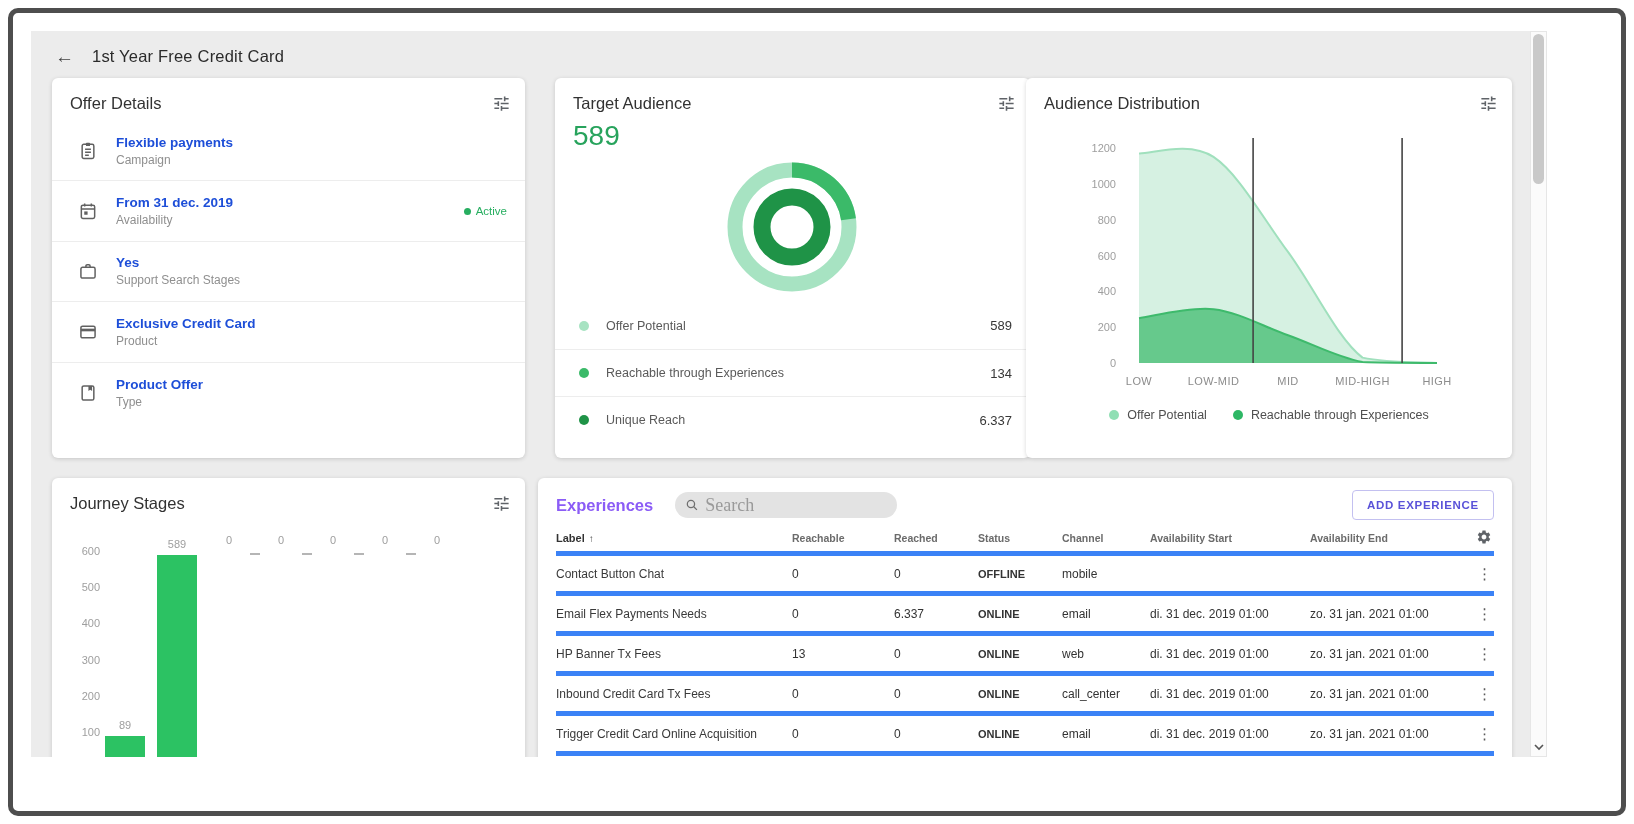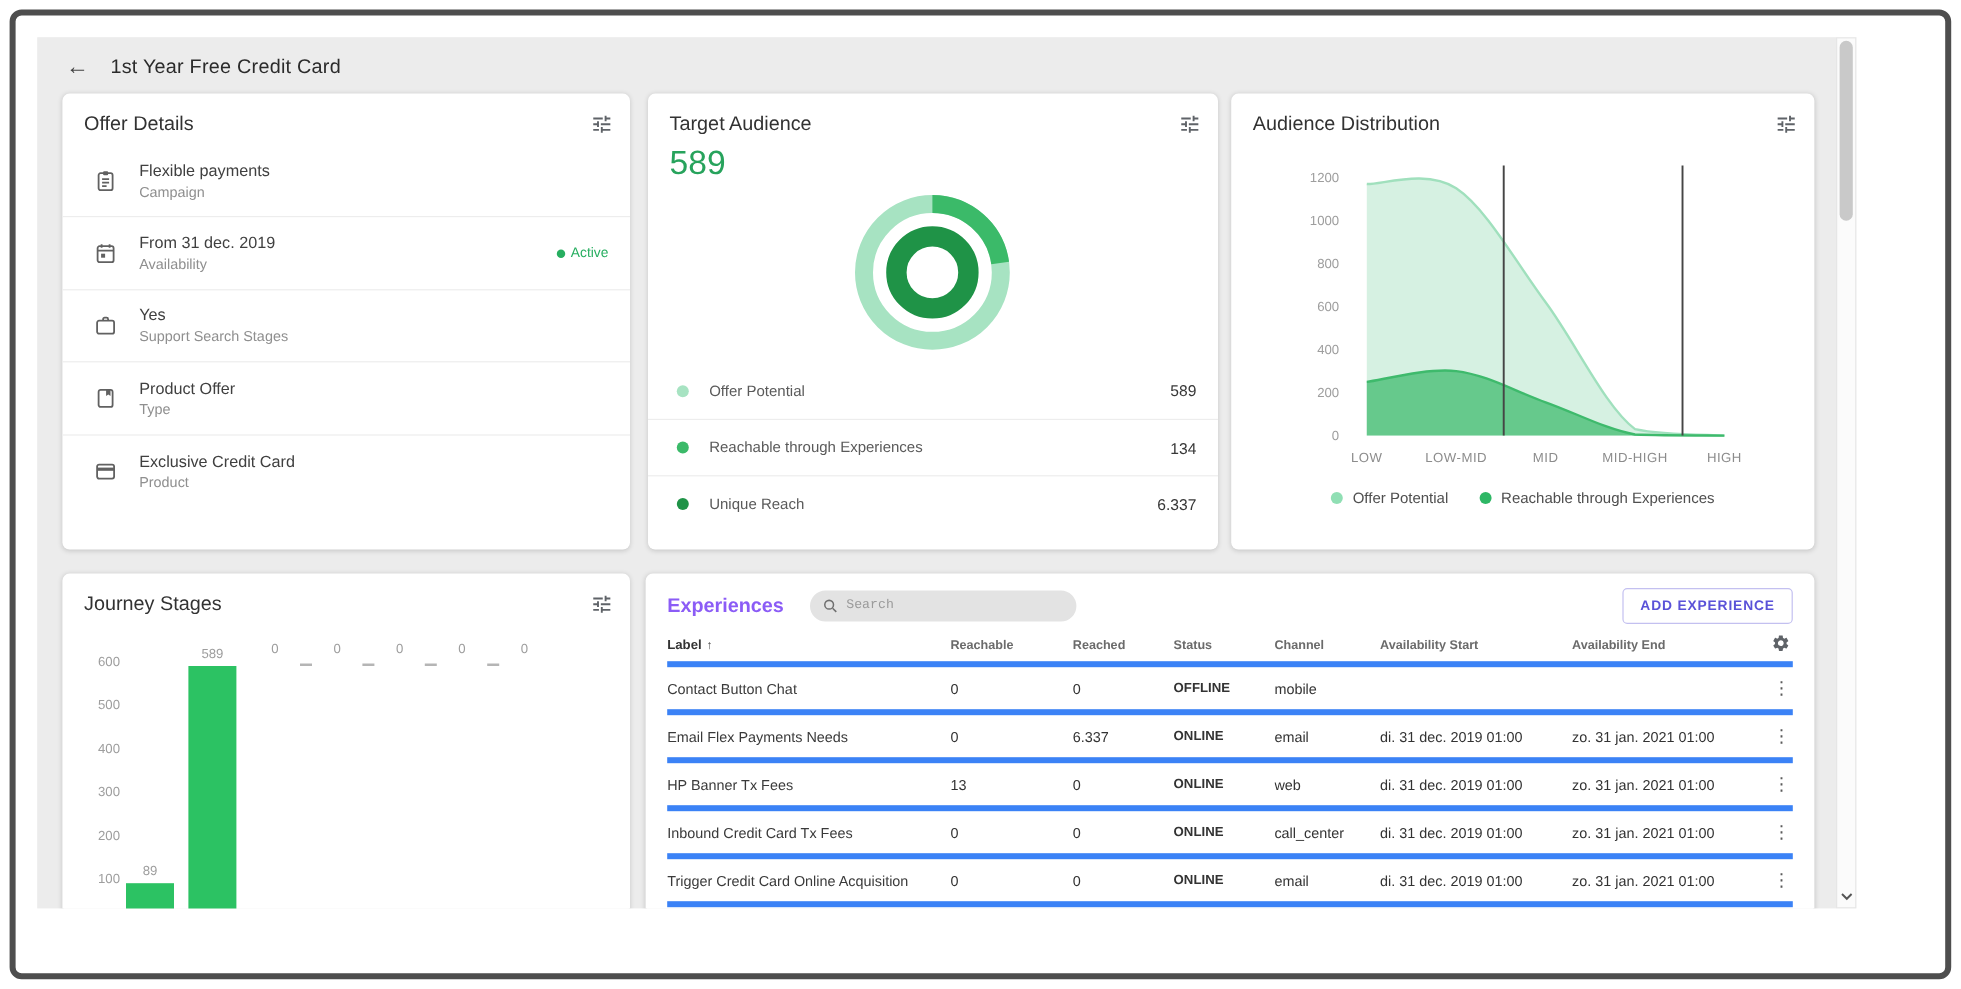--- a/index.html
+++ b/index.html
@@ -17,27 +17,27 @@
   .tune{width:19px;height:19px;color:#5f6368;cursor:pointer;flex:none}
   .tune svg{width:19px;height:19px;fill:currentColor}
 
   
   .card-offer{left:21px;top:47px;width:473px;height:380px}
   .od-rows{margin-top:8px}
   .od-row{height:60.4px;display:flex;align-items:center;padding:0 18px 0 26px;border-bottom:1px solid #ededed}
   .od-row:last-child{border-bottom:none}
   .od-icon{width:20px;height:20px;color:#616161;margin-right:18px;flex:none}
   .od-icon svg{width:20px;height:20px}
-  .od-primary{font-size:13.5px;font-weight:400;color:#404040;margin-bottom:3px}
+  .od-primary{font-size:13.5px;font-weight:700;color:#1d4ed8;margin-bottom:3px}
   .od-secondary{font-size:12px;color:#8f8f8f}
   .active-badge{margin-left:auto;display:flex;align-items:center;font-size:11.5px;color:#27ae60}
   .active-badge .dot{width:7px;height:7px;border-radius:50%;background:#27ae60;margin-right:5px}
 
   
-  .card-ta{left:509px;top:47px;width:475px;height:380px}
+  .card-ta{left:524px;top:47px;width:475px;height:380px}
   .ta-value{position:absolute;left:18px;top:42px;font-size:28px;color:#27a35c}
   .ta-donut{position:absolute;left:162px;top:74px}
   .ta-legend{position:absolute;left:0;right:0;top:224px}
   .ta-leg-row{height:47px;display:flex;align-items:center;padding:0 18px 0 24px}
   .ta-leg-row + .ta-leg-row{border-top:1px solid #ededed}
   .leg-dot{width:10px;height:10px;border-radius:50%;background:#ccc;flex:none}
   .ta-leg-row .lbl{font-size:12.5px;color:#5a5a5a;margin-left:17px}
   .ta-leg-row .val{margin-left:auto;font-size:13px;color:#373737}
 
   
@@ -53,21 +53,21 @@
   #js-chart{position:absolute;left:0;top:45px}
   #js-chart text.tick{font:11px "Liberation Sans",sans-serif;fill:#9e9e9e}
   #js-chart text.val{font:11px "Liberation Sans",sans-serif;fill:#9e9e9e}
 
   
   .card-exp{left:507px;top:447px;width:974px;height:380px}
   .exp-head{display:flex;align-items:center;height:42px;padding:12px 18px 0}
   .exp-head h2{font-size:16.5px;font-weight:700;color:#8b5cf6}
   .search{margin-left:22px;width:222px;height:26px;background:#e3e3e3;border-radius:13px;display:flex;align-items:center;padding:0 10px;gap:6px}
   .search svg{width:14px;height:14px;flex:none}
-  .search input{border:none;background:transparent;outline:none;width:100%;font-size:11px;color:#444;font-family:Liberation Mono, monospace}
+  .search input{border:none;background:transparent;outline:none;width:100%;font-size:18px;color:#444;font-family:Liberation Serif, serif}
   .search input::placeholder{color:#9a9a9a}
   .add-btn{margin-left:auto;height:30px;padding:0 14px;background:#fff;border:1px solid #c3c0f0;border-radius:4px;color:#5a52d8;font-size:11.5px;font-weight:700;letter-spacing:.7px;cursor:pointer;font-family:"Liberation Sans",sans-serif}
   .tbl{margin:4px 18px 0}
   .tr{display:grid;grid-template-columns:236px 102px 84px 84px 88px 160px 160px 1fr;align-items:center;height:40px;border-bottom:5px solid #3b82f6}
   .tr.th{height:32px}
   .tr.th .td{font-size:10.5px;color:#6b6b6b;font-weight:700}
   .tr.th .td.lab{font-size:11px;color:#333}
   .sort{font-size:10px;color:#444;margin-left:4px}
   .td{font-size:12px;color:#333;padding-right:8px;white-space:nowrap;overflow:hidden}
   .td.lab{font-weight:500;color:#3a3a3a}
@@ -144,39 +144,39 @@
               </svg>
           </span>
           <div class="od-text">
             <div class="od-primary">Yes</div>
             <div class="od-secondary">Support Search Stages</div>
           </div>
         </div>
         <div class="od-row">
           <span class="od-icon">
             <svg viewBox="0 0 24 24" fill="none" stroke="currentColor" stroke-width="1.8">
+                <rect x="3.5" y="5" width="17" height="14" rx="2"></rect>
+                <rect x="3.5" y="8" width="17" height="3.2" fill="currentColor" stroke="none"></rect>
+              </svg>
+          </span>
+          <div class="od-text">
+            <div class="od-primary">Exclusive Credit Card</div>
+            <div class="od-secondary">Product</div>
+          </div>
+        </div>
+        <div class="od-row">
+          <span class="od-icon">
+            <svg viewBox="0 0 24 24" fill="none" stroke="currentColor" stroke-width="1.8">
                 <rect x="5" y="3.5" width="14" height="17" rx="2"></rect>
                 <path d="M12.5 3.5v6l2.2-1.4 2.2 1.4v-6" fill="currentColor" stroke="none"></path>
               </svg>
           </span>
           <div class="od-text">
             <div class="od-primary">Product Offer</div>
             <div class="od-secondary">Type</div>
-          </div>
-        </div>
-        <div class="od-row">
-          <span class="od-icon">
-            <svg viewBox="0 0 24 24" fill="none" stroke="currentColor" stroke-width="1.8">
-                <rect x="3.5" y="5" width="17" height="14" rx="2"></rect>
-                <rect x="3.5" y="8" width="17" height="3.2" fill="currentColor" stroke="none"></rect>
-              </svg>
-          </span>
-          <div class="od-text">
-            <div class="od-primary">Exclusive Credit Card</div>
-            <div class="od-secondary">Product</div>
           </div>
         </div>
       </div>
     </section>
 
     <section class="card card-ta">
       <div class="card-head">
         <h2>Target Audience</h2>
         <span class="tune">
           <svg viewBox="0 0 24 24">

